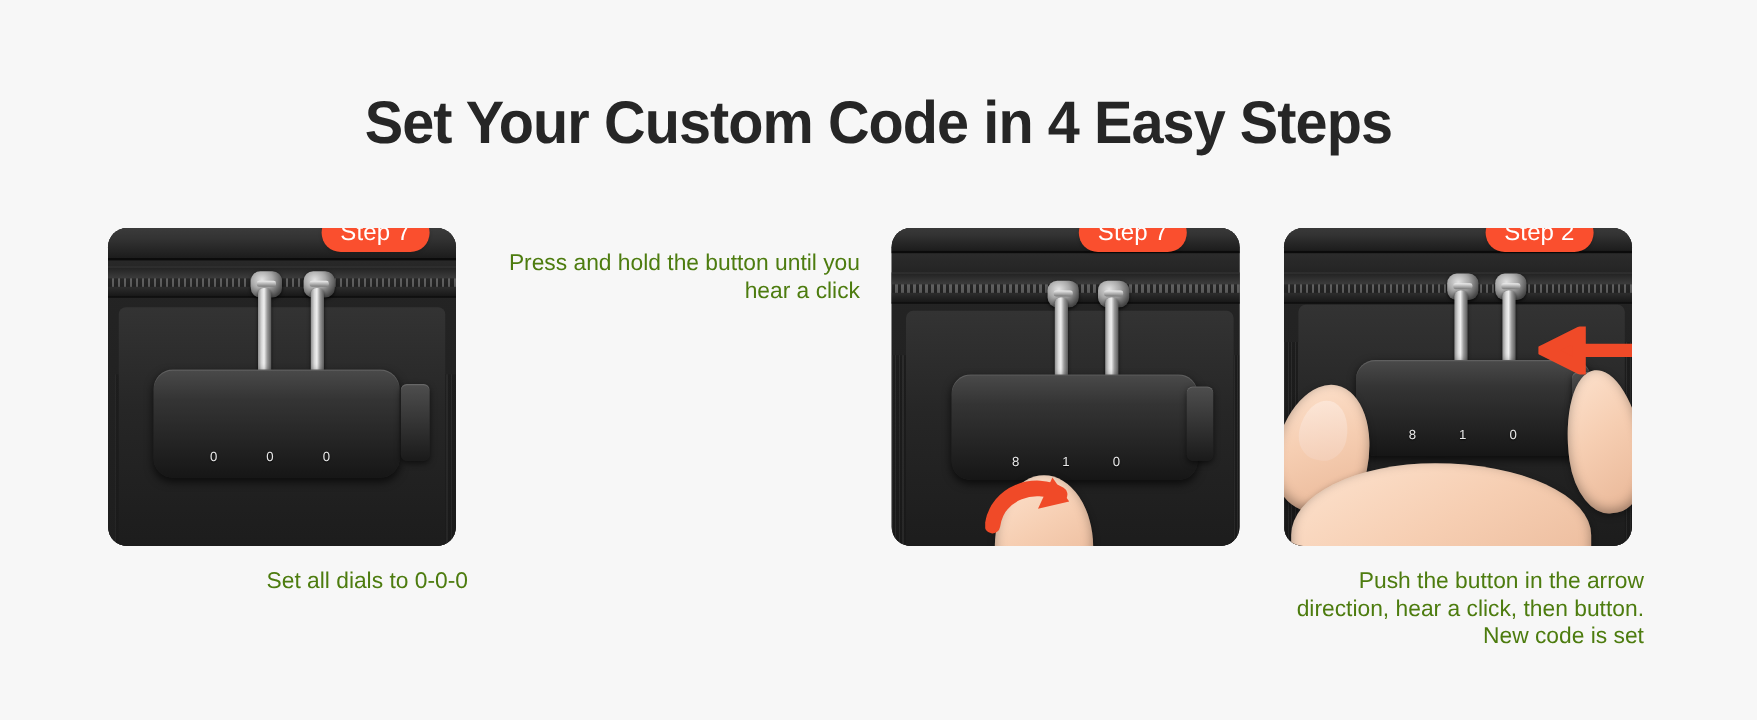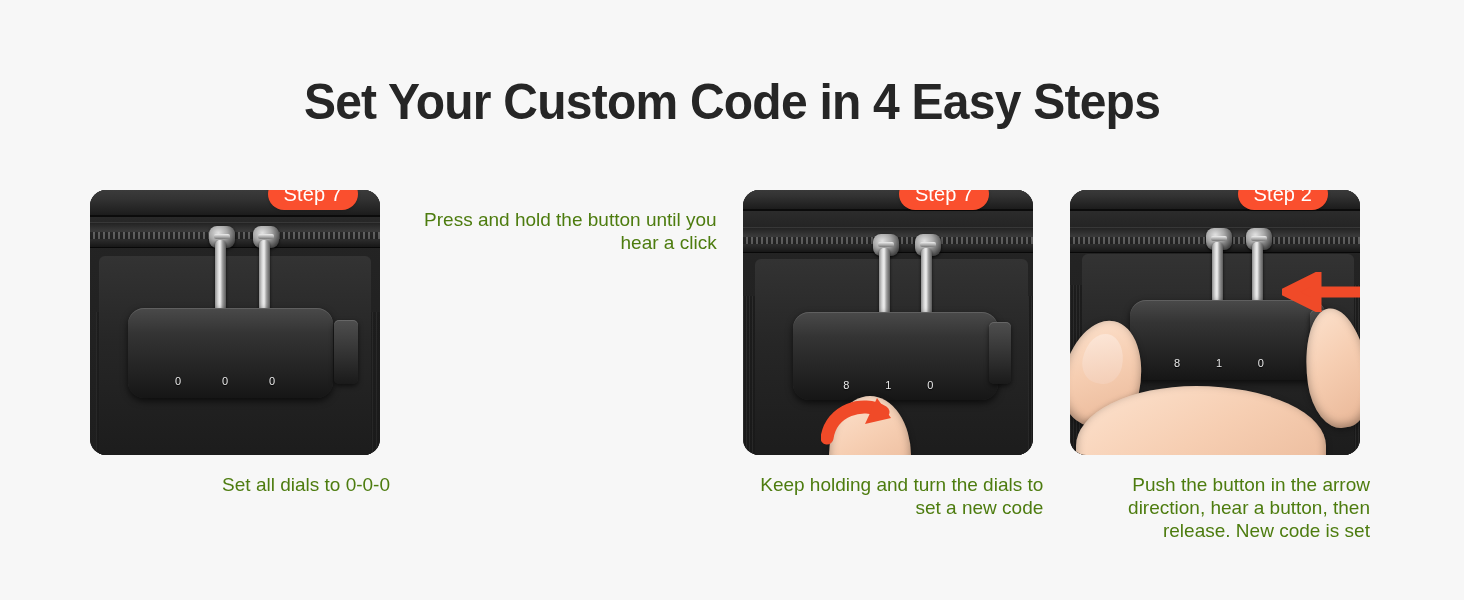--- a/index.html
+++ b/index.html
@@ -293,21 +293,20 @@
       </div>
 
       <div class="finger" style="left:86px;top:206px;width:82px;height:100px;"></div>
 
       <svg style="position:absolute;left:78px;top:204px;" width="76" height="52" viewBox="0 0 76 52">
         <path d="M6 44 C10 16 42 6 62 18" fill="none" stroke="#f04a28" stroke-width="13" stroke-linecap="round"></path>
         <path d="M70 24 L44 30 L56 4 Z" fill="#f04a28"></path>
       </svg>
       <div class="badge" style="right:44px;">Step 7</div>
     </div>
-    <p class="caption">Keep holding and turn the dials to set a new code</p>
   </div>
 
   <div class="step-col">
     <div class="photo">
       <div class="case-shell"></div>
       <div class="ribs fine" style="left:0;top:36%;bottom:0;right:0;"></div>
       <div class="lid" style="top:-4%;height:12%;"></div>
       <div class="zip-band" style="top:14%;">
         <div class="zip-teeth"></div>
       </div>
@@ -328,16 +327,16 @@
         <div class="nail" style="left:16px;top:14px;width:40px;height:50px;"></div>
       </div>
       <div class="finger" style="left:6px;top:196px;width:250px;height:130px;border-radius:48% 52% 40% 40% / 46% 46% 40% 40%;"></div>
       <div class="finger" style="left:236px;top:118px;width:62px;height:120px;transform:rotate(-8deg);"></div>
 
       <svg class="arrow-left" style="left:212px;top:82px;" width="80" height="40" viewBox="0 0 80 40">
         <path d="M80 20 L30 20 M6 20 L34 6 L34 34 Z" fill="#f04a28" stroke="#f04a28" stroke-width="11" stroke-linejoin="miter"></path>
       </svg>
       <div class="badge" style="right:32px;">Step 2</div>
     </div>
-    <p class="caption">Push the button in the arrow direction, hear a button, then release. New code is set</p>
+    <p class="caption">Push the button in the arrow direction, hear a click, then button. New code is set</p>
   </div>
 
 </div>
 
 </body></html>

